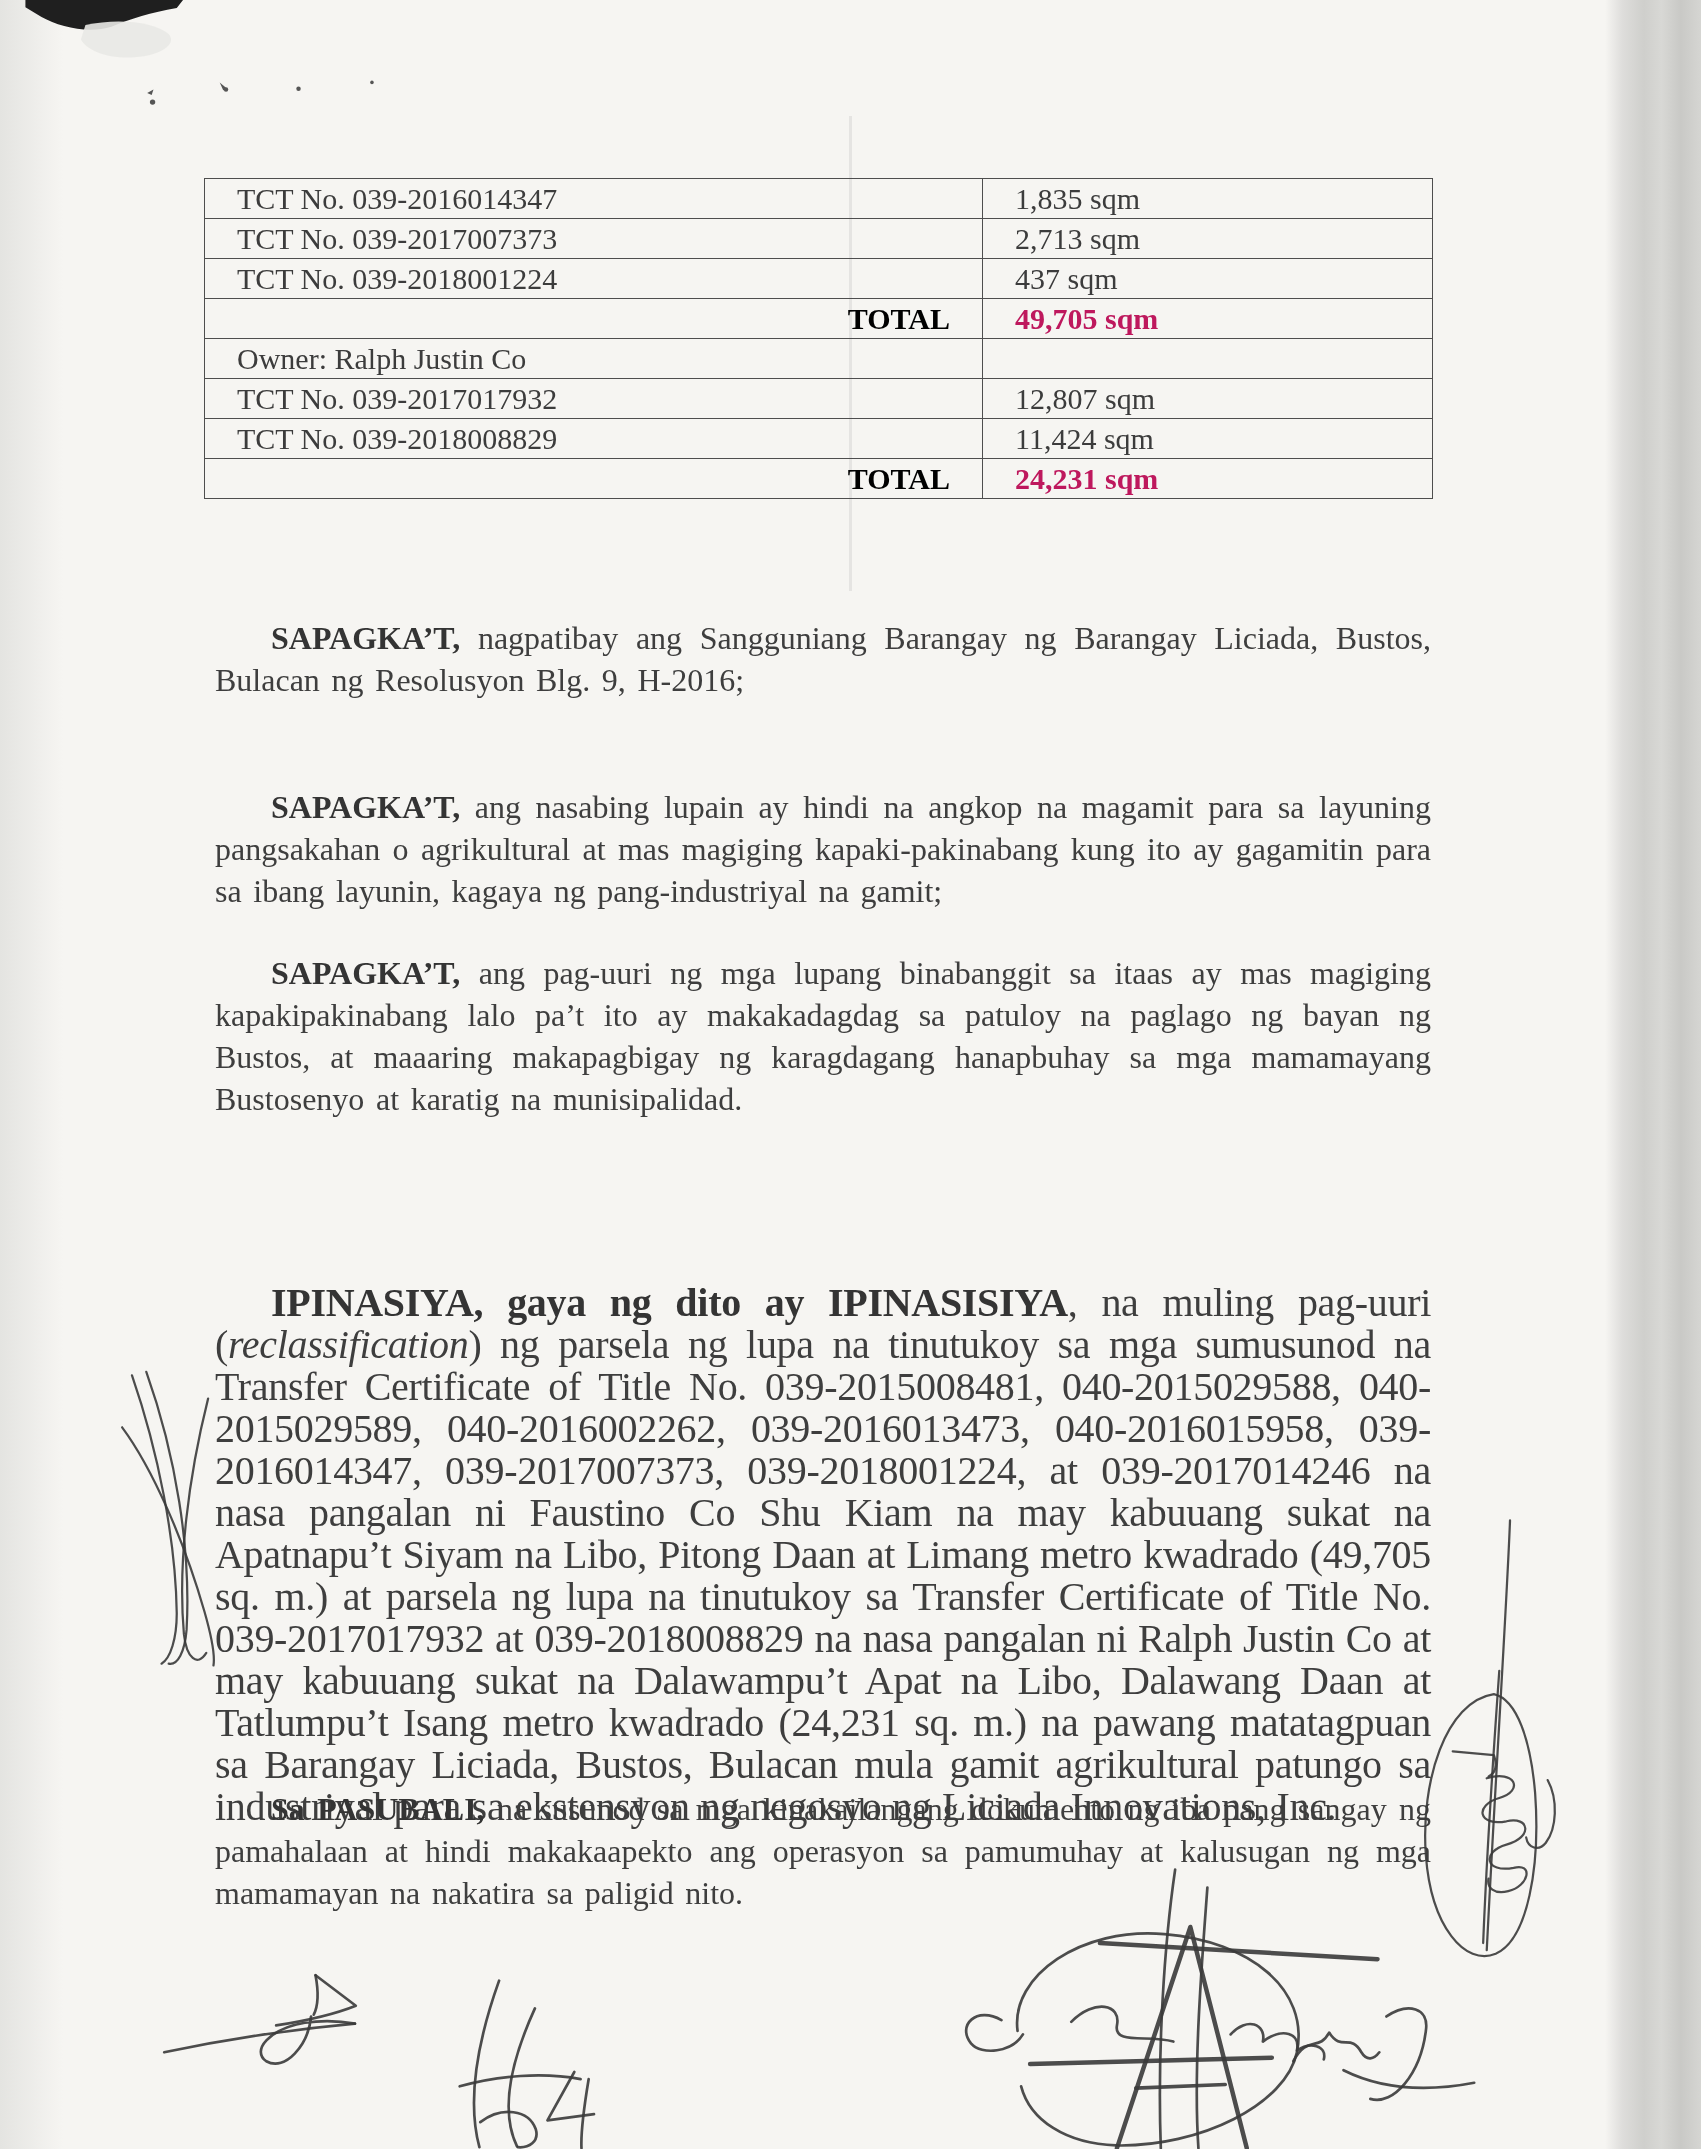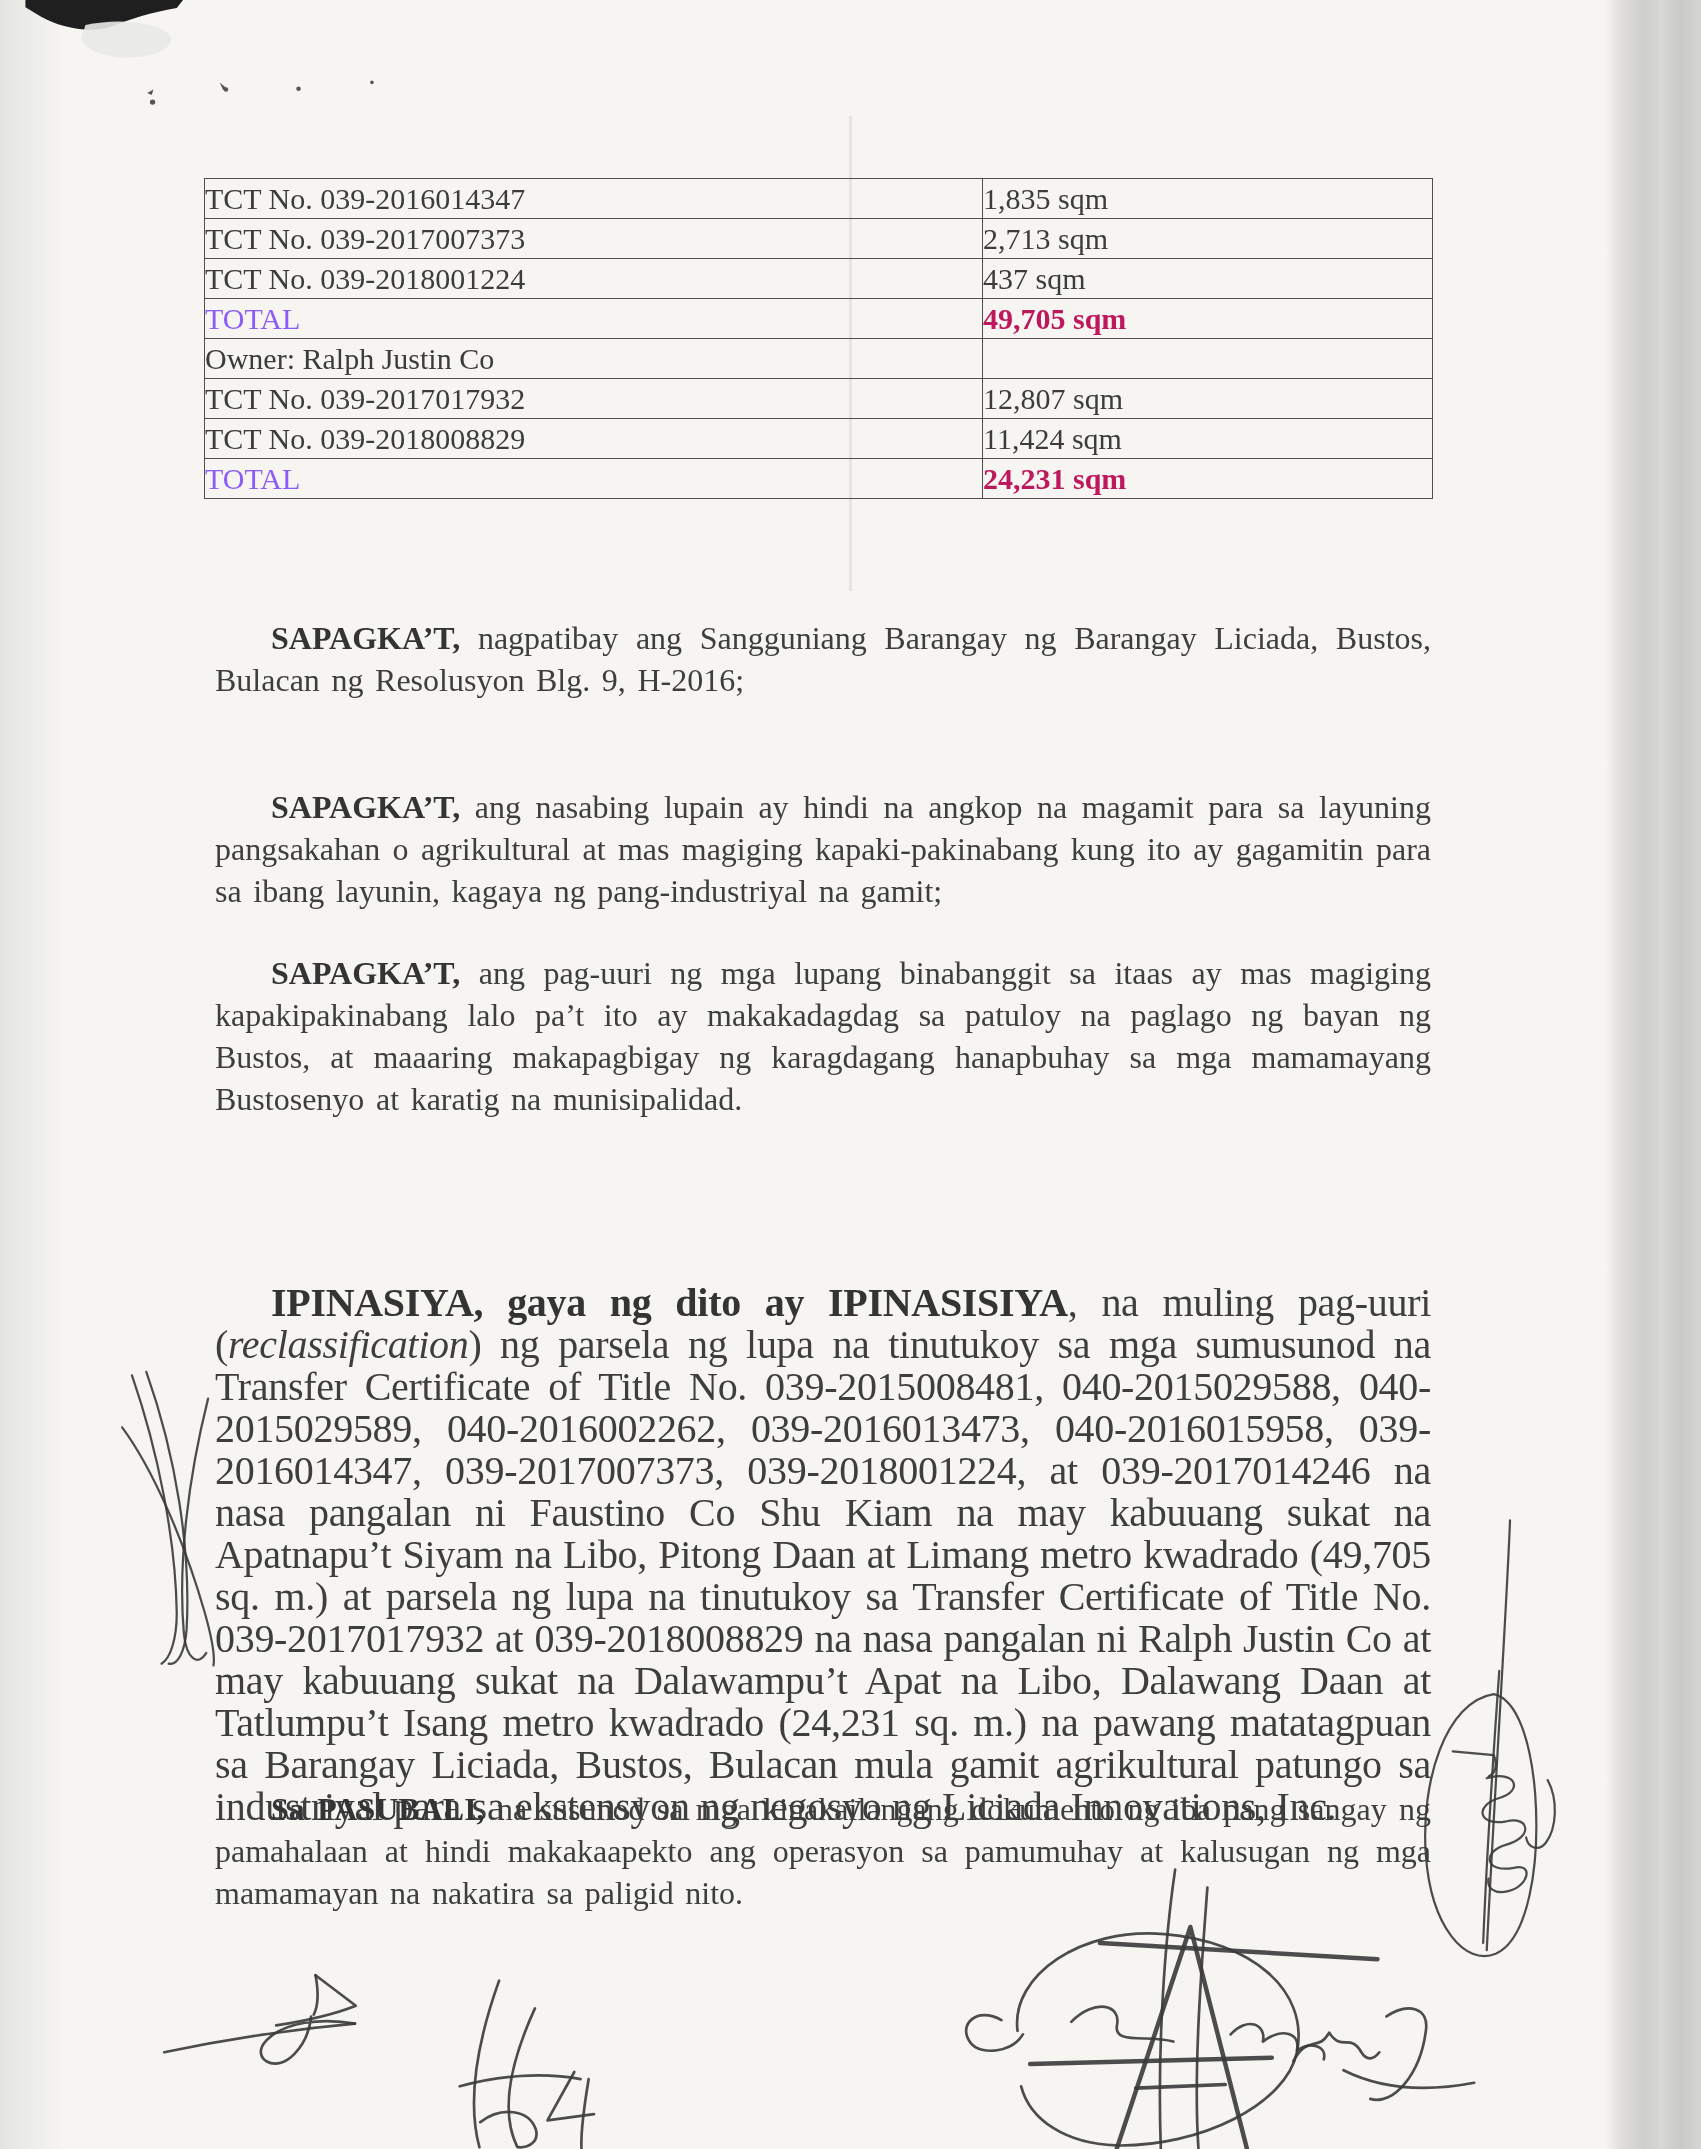--- a/index.html
+++ b/index.html
@@ -31,25 +31,25 @@
   
   table.land{
     position:absolute;left:204px;top:178px;width:1229px;
     border-collapse:collapse;table-layout:fixed;
     background:transparent;
   }
   table.land td{
     border:1.8px solid #4e4e4e;
     height:39px;
     font-size:30px;
-    padding:0 0;
+    padding:0 32px;
     color:#3c3c3c;
     white-space:nowrap;overflow:hidden;
   }
-  table.land tr.total td.c1{text-align:left;font-weight:normal;color:#8b5cf6;}
+  table.land tr.total td.c1{text-align:right;font-weight:bold;color:#000000;}
   table.land tr.total td.c2{font-weight:bold;color:#be185d;}
 
   
   .para{
     position:absolute;left:215px;width:1216px;margin:0;
     font-size:32px;line-height:42px;
     text-align:justify;text-indent:56px;word-spacing:3.6px;
     color:#3e3e3e;
   }
   .para .b{font-weight:bold;color:#343434;}

